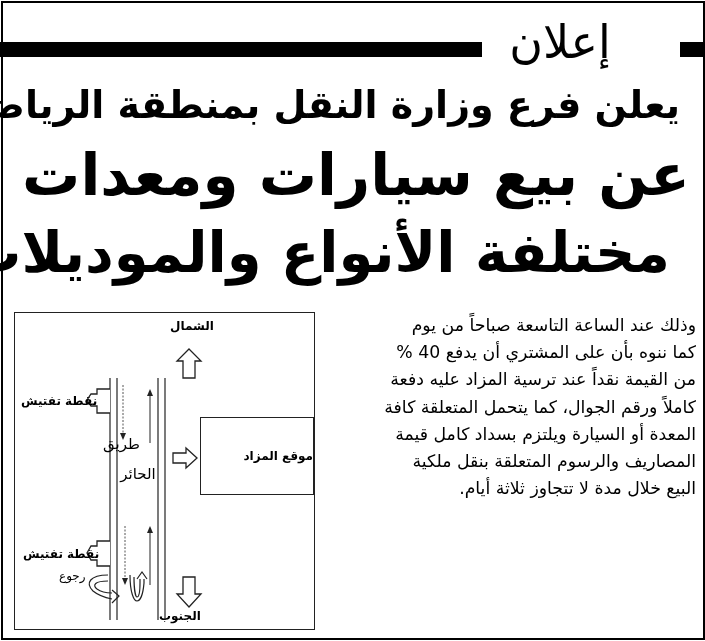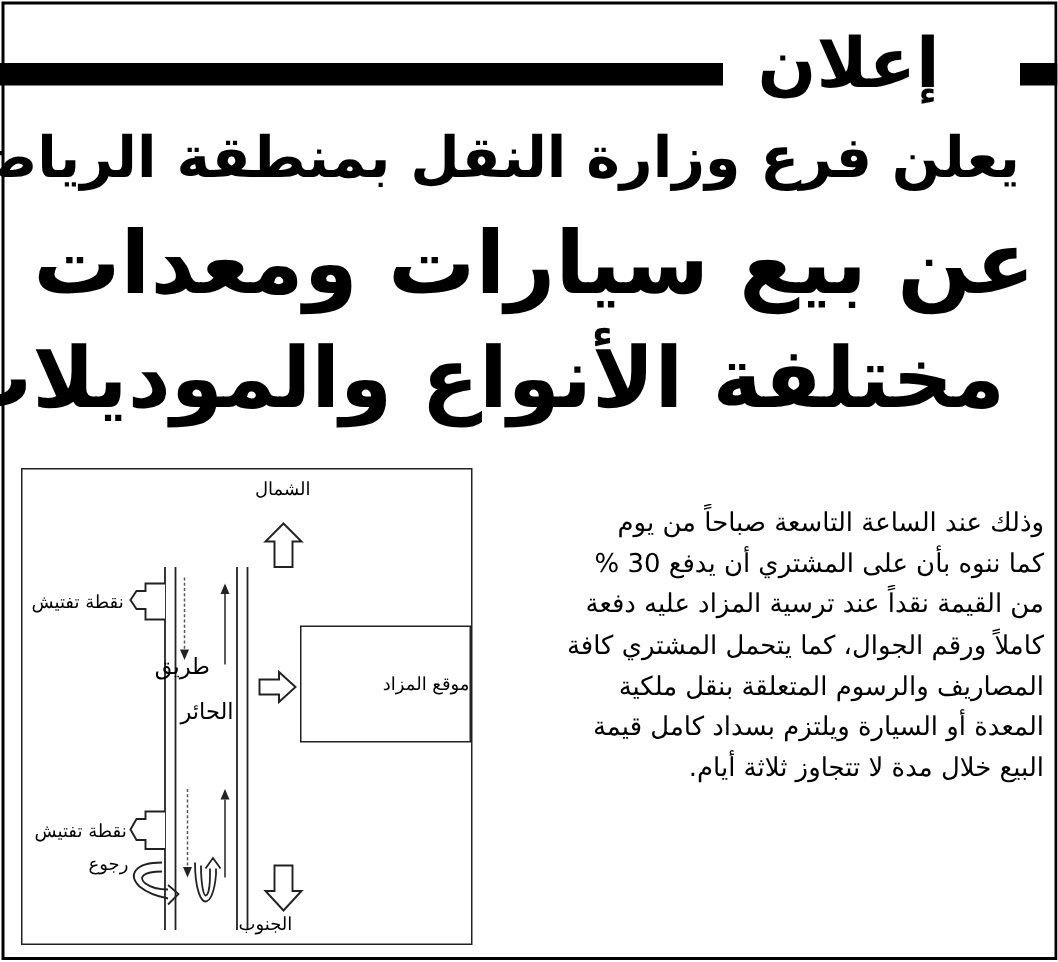--- a/index.html
+++ b/index.html
@@ -1,54 +1,54 @@
 <!DOCTYPE html>
 <html><head>
 <meta charset="utf-8">
 <style>
   html, body { margin: 0; padding: 0; background: #ffffff; }
   body { width: 705px; height: 641px; position: relative; overflow: hidden; font-family: "DejaVu Sans", sans-serif; color: #000; }
   .frame { position: absolute; left: 1px; top: 1px; width: 700px; height: 635px; border: 2px solid #000; box-sizing: content-box; }
   .header-bar-left { position: absolute; left: 0; top: 42px; width: 482px; height: 15px; background: #000; }
   .header-bar-right { position: absolute; left: 680px; top: 42px; width: 25px; height: 15px; background: #000; }
-  .header-title { position: absolute; left: 505px; top: 14px; width: 192px; height: 56px; direction: rtl; text-align: left; font-family: "DejaVu Sans", sans-serif; font-weight: 700; font-size: 46px; line-height: 56px; letter-spacing: 12px; }
+  .header-title { position: absolute; left: 464px; top: 14px; width: 192px; height: 56px; direction: rtl; text-align: center; font-family: "DejaVu Sans", sans-serif; font-weight: 400; font-size: 46px; line-height: 56px; letter-spacing: 12px; }
   .headline { position: absolute; direction: rtl; text-align: center; font-family: "DejaVu Sans", sans-serif; font-weight: bold; white-space: nowrap; }
   .h1 { left: 30px; top: 80px; width: 650px; font-size: 38px; line-height: 50px; }
   .h2 { left: 14px; top: 138px; width: 676px; font-size: 58px; line-height: 74px; }
   .h3 { left: 40px; top: 215px; width: 630px; font-size: 56px; line-height: 76px; }
 
-  .body-text { position: absolute; left: 320px; top: 312px; width: 376px; direction: rtl; text-align: justify; text-align-last: right; font-family: "DejaVu Sans", sans-serif; font-size: 17.3px; line-height: 27.2px; margin-top: 24px; }
+  .body-text { position: absolute; left: 320px; top: 312px; width: 376px; direction: rtl; text-align: justify; text-align-last: right; font-family: "DejaVu Sans", sans-serif; font-size: 17.3px; line-height: 27.2px; }
   .body-text p { margin: 0; white-space: nowrap; overflow: hidden; }
 
   .map { position: absolute; left: 14px; top: 312px; width: 301px; height: 318px; border: 1.5px solid #222; box-sizing: border-box; }
-  .map .lbl { position: absolute; font-family: "DejaVu Sans", sans-serif; font-weight: normal; font-size: 12px; direction: rtl; white-space: nowrap; }
+  .map .lbl { position: absolute; font-family: "DejaVu Sans", sans-serif; font-weight: bold; font-size: 12px; direction: rtl; white-space: nowrap; }
   .map .road-lbl { position: absolute; font-family: "DejaVu Sans", sans-serif; font-size: 15px; direction: rtl; text-align: center; white-space: nowrap; line-height: 22px; }
   .map svg { position: absolute; left: 0; top: 0; }
   .auction-box { position: absolute; left: 185px; top: 104px; width: 114px; height: 78px; border: 1.5px solid #222; box-sizing: border-box; display: flex; align-items: center; justify-content: flex-end; }
 </style>
 </head>
 <body>
 
 <div class="frame"></div>
 
 <div class="header-bar-left"></div>
 <div class="header-bar-right"></div>
 <div class="header-title">إعلان</div>
 
 <div class="headline h1">يعلن فرع وزارة النقل بمنطقة الرياض</div>
 <div class="headline h2">عن بيع سيارات ومعدات رجيع</div>
 <div class="headline h3">مختلفة الأنواع والموديلات</div>
 
 <div class="body-text">
   <p>وذلك عند الساعة التاسعة صباحاً من يوم</p>
-  <p>كما ننوه بأن على المشتري أن يدفع  30  %</p>
+  <p>كما ننوه بأن على المشتري أن يدفع  40  %</p>
   <p>من القيمة نقداً  عند ترسية المزاد عليه دفعة</p>
-  <p>كاملاً ورقم الجوال، كما يتحمل المشتري كافة</p>
+  <p>كاملاً ورقم الجوال، كما يتحمل المتعلقة كافة</p>
+  <p>المعدة أو السيارة ويلتزم بسداد كامل قيمة</p>
   <p>المصاريف والرسوم المتعلقة بنقل ملكية</p>
-  <p>المعدة أو السيارة ويلتزم بسداد كامل قيمة</p>
   <p>البيع خلال مدة لا تتجاوز ثلاثة أيام.</p>
 </div>
 
 <div class="map">
   <svg width="301" height="318" viewBox="0 0 301 318">
 
     <g stroke="#222" stroke-width="1.2" fill="none">
       <line x1="95" y1="65" x2="95" y2="307"></line>
       <line x1="102" y1="65" x2="102" y2="307"></line>
       <line x1="143" y1="65" x2="143" y2="307"></line>

